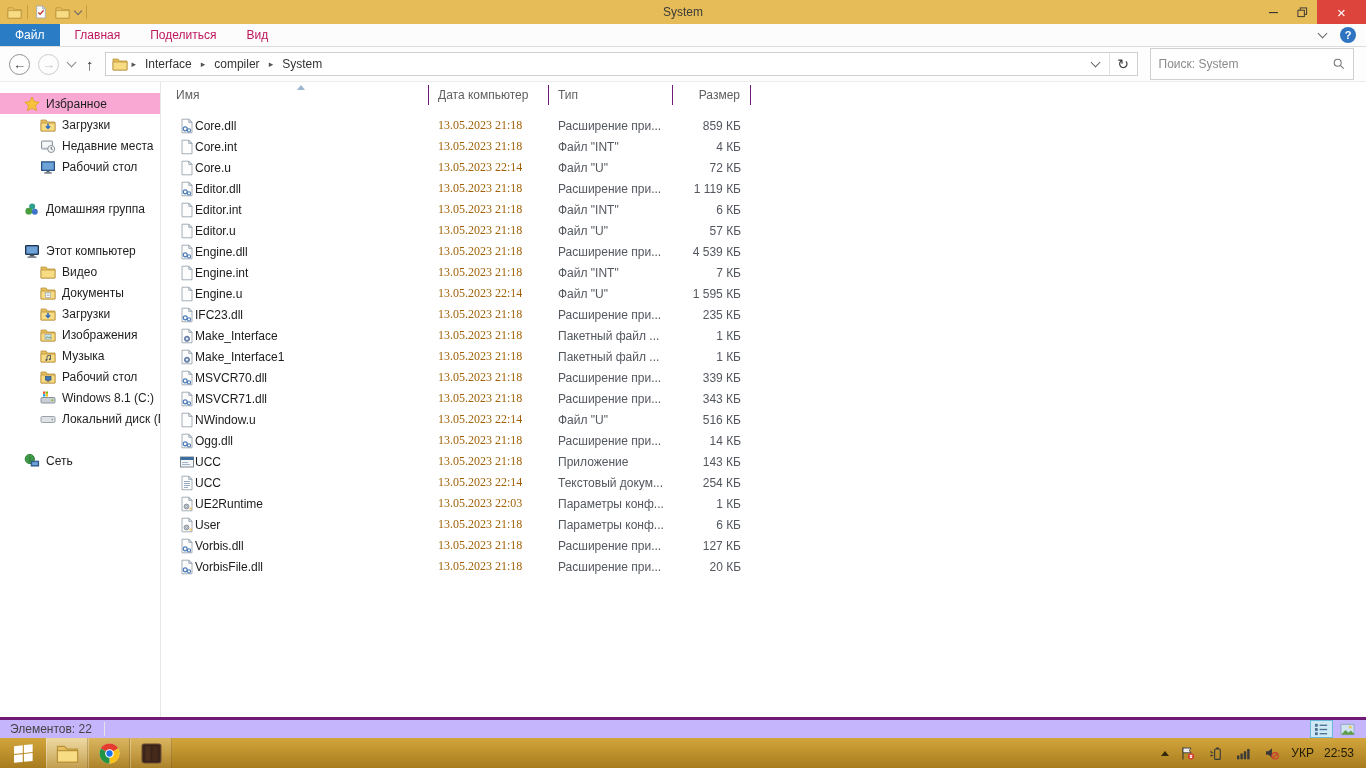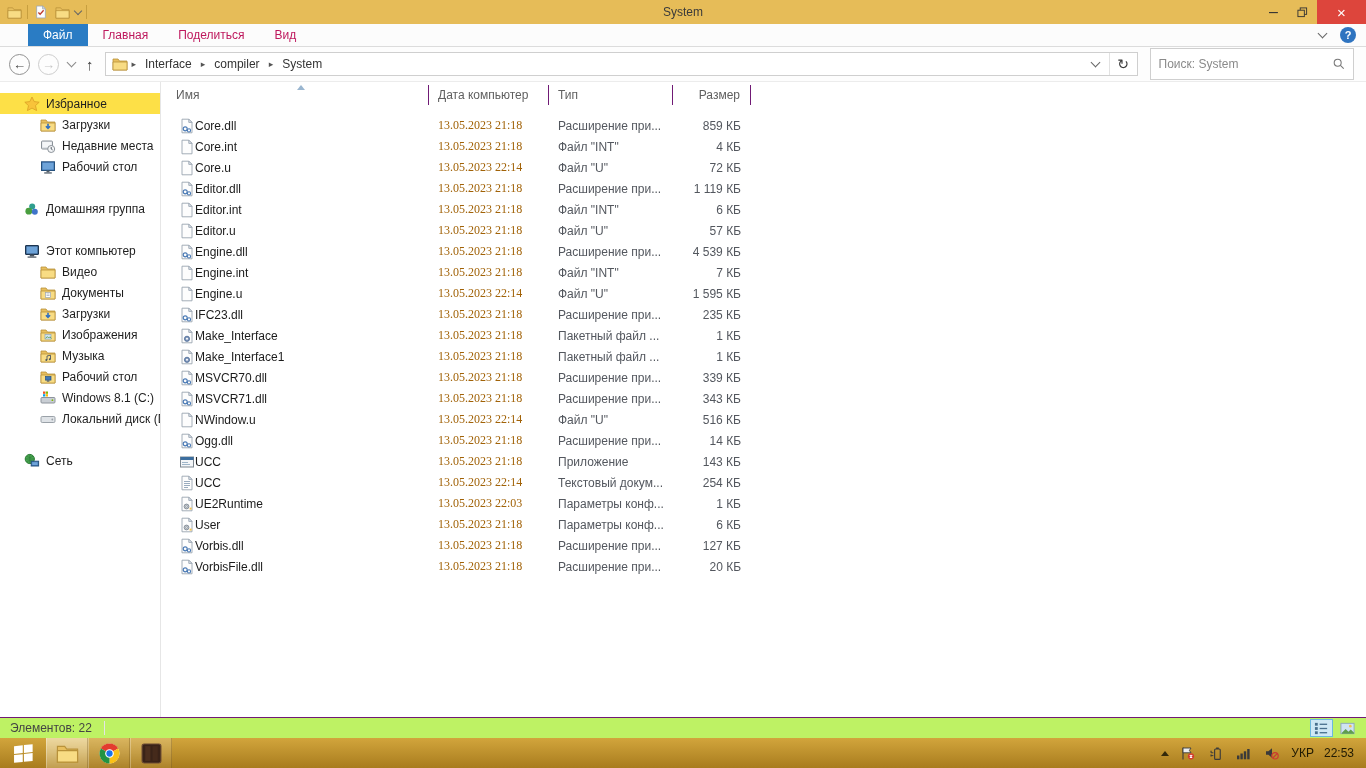--- a/index.html
+++ b/index.html
@@ -44,41 +44,41 @@
   .search-box input { flex:1; border:none; outline:none; font:12px "Liberation Sans",sans-serif; color:#444; padding-left:8px; min-width:0; }
   .search-box input::placeholder { color:#8a8a8a; }
   .search-box .mag { margin-right:6px; }
 
   
   .main { position:absolute; top:82px; left:0; right:0; bottom:51px; display:flex; background:#fff; }
   .sidebar { width:161px; border-right:1px solid #e6e6e6; padding-top:11px; overflow:hidden; }
   .side-item { height:21px; display:flex; align-items:center; gap:6px; font-size:12px; color:#1e1e1e; white-space:nowrap; }
   .side-item.ind0 { padding-left:24px; }
   .side-item.ind1 { padding-left:40px; }
-  .side-item.selected { background:#fde047;align-items:center; }
+  .side-item.selected { background:#f9a8d4;align-items:center; }
   .side-gap { height:21px; }
   .icon16 { width:16px; height:16px; flex:0 0 16px; display:flex; align-items:center; justify-content:center; }
 
   .filearea { flex:1; padding-left:15px; position:relative; }
   .sort-caret { position:absolute; left:136px; top:3px; width:0; height:0; border-left:4px solid transparent; border-right:4px solid transparent; border-bottom:5px solid #9ab6d0; }
   .cols { display:flex; height:26px; align-items:center; font-size:12px; color:#5f5f5f; }
   .hcell { height:20px; line-height:20px; border-right:1px solid #701a75; }
   .c-name { width:253px; }
   .c-date { width:120px; padding-left:9px; }
   .c-type { width:124px; padding-left:9px; }
   .c-size { width:78px; padding-right:10px; text-align:right; }
   .rows { margin-top:7px; }
   .row { display:flex; height:21px; align-items:center; font-size:12px; }
   .cell-name { width:253px; display:flex; align-items:center; padding-left:3px; color:#1b1b1b; }
   .cell-date { width:120px; padding-left:9px; color:#a16207;font-family:Liberation Serif, serif; }
   .cell-type { width:124px; padding-left:9px; color:#53575e; }
   .cell-size { width:78px; padding-right:10px; text-align:right; color:#53575e; }
 
   
-  .statusbar { position:absolute; left:0; right:0; bottom:30px; height:21px; background:#bef264; border-top:1px solid #701a75; display:flex; align-items:center; font-size:12px; color:#444; }
+  .statusbar { position:absolute; left:0; right:0; bottom:30px; height:21px; background:#c4b5fd; border-top:3px solid #701a75; display:flex; align-items:center; font-size:12px; color:#444; }
   .status-label { padding-left:10px; }
   .status-div { width:1px; height:14px; background:#e4e4e4; margin-left:12px; }
   .view-btns { margin-left:auto; display:flex; gap:3px; padding-right:7px; }
   .vbtn { width:23px; height:18px; display:flex; align-items:center; justify-content:center; border:1px solid transparent; }
   .vbtn.active { background:#cfe8f5; border-color:#6cb8dd; }
 
   
   .taskbar { position:absolute; left:0; right:0; bottom:0; height:30px; background:linear-gradient(#d2a53c,#a87c1e); display:flex; align-items:center; }
   .start-btn { width:46px; height:30px; display:flex; align-items:center; justify-content:center; }
   .task-app { width:42px; height:30px; display:flex; align-items:center; justify-content:center; background:linear-gradient(rgba(255,255,255,.18),rgba(255,255,255,.05)); border-left:1px solid rgba(255,255,255,.28); border-right:1px solid rgba(90,60,10,.28); }
@@ -124,21 +124,21 @@
         <svg viewBox="0 0 12 12" width="11" height="11">
             <rect x="3.5" y="1" width="7" height="7" fill="none" stroke="#333"></rect>
             <rect x="1" y="3.5" width="7" height="7" fill="#e6bc58" stroke="#333"></rect>
           </svg>
       </div>
       <div class="wc-btn wc-close">×</div>
     </div>
   </div>
 
   <div class="ribbonrow">
-    <div style="display:flex;padding-left:28px;">
+    <div style="display:flex;">
         <div class="tab active">Файл</div>
         <div class="tab">Главная</div>
         <div class="tab">Поделиться</div>
         <div class="tab">Вид</div>
       </div>
     <div class="ribbon-right">
       <span class="chev"></span>
       <span class="help-circle">?</span>
     </div>
   </div>

